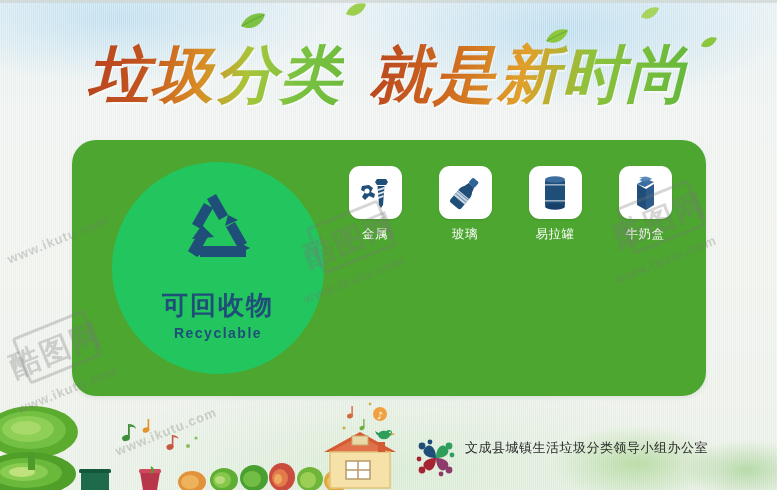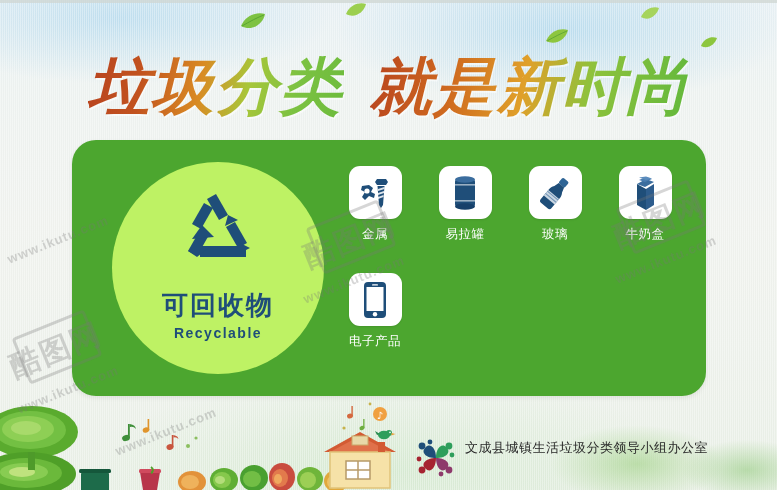--- a/index.html
+++ b/index.html
@@ -21,21 +21,21 @@
     position:absolute;inset:0;pointer-events:none;
     background-image:repeating-linear-gradient(90deg, rgba(255,255,255,.45) 0 1px, rgba(0,0,0,.012) 1px 2px);
     opacity:.7;
   }
   #topband{
     position:absolute;left:0;top:0;width:777px;height:3px;background:#cfd6d2;opacity:.75;
   }
 
   
   #title{
-    position:absolute;left:0;top:47px;width:777px;height:80px;
+    position:absolute;left:0;top:35px;width:777px;height:80px;
     text-align:center;white-space:nowrap;
   }
   .tword{
     display:inline-block;font-size:62px;line-height:80px;font-weight:bold;
     font-family:"DejaVu Sans","Liberation Sans",sans-serif;
     font-style:italic;letter-spacing:2px;
     -webkit-background-clip:text;background-clip:text;color:transparent;
     text-shadow:none;
     filter:drop-shadow(1px 2px 0 rgba(255,255,255,.55));
   }
@@ -45,21 +45,21 @@
   
   #panel{
     position:absolute;left:72px;top:140px;width:634px;height:256px;
     background:#4ca62f;border-radius:24px;
     box-shadow:0 2px 5px rgba(0,0,0,.07);
   }
 
   
   #badge{
     position:absolute;left:40px;top:22px;width:212px;height:212px;
-    background:#bef264;border-radius:50%;
+    background:#22c55e;border-radius:50%;
     display:flex;flex-direction:column;align-items:center;justify-content:flex-start;
   }
   #recycle-sym{margin-top:22px;}
   #badge-cn{
     margin-top:4px;font-size:26px;font-weight:bold;color:#1f4e79;letter-spacing:2px;
     font-family:"DejaVu Sans","Liberation Sans",sans-serif;
   }
   #badge-en{
     margin-top:2px;font-size:14px;font-weight:bold;color:#1f4e79;letter-spacing:1.5px;
     font-family:"Liberation Sans",sans-serif;
@@ -198,70 +198,59 @@
             </g>
           </svg>
         </div>
         <div class="clabel">金属</div>
       </div>
 
 
 
       <div class="cell">
         <div class="card">
-          <svg width="28" height="36" viewBox="0 0 28 36">
-            <rect x="4" y="4" width="20" height="28" rx="3" fill="#1f4e79"></rect>
-            <ellipse cx="14" cy="4.5" rx="10" ry="3.2" fill="#3b6d9e"></ellipse>
-            <ellipse cx="14" cy="31.5" rx="10" ry="3.2" fill="#17406a"></ellipse>
-            <rect x="4" y="9" width="20" height="1.6" fill="#ffffff" opacity=".55"></rect>
-            <rect x="4" y="25" width="20" height="1.6" fill="#ffffff" opacity=".55"></rect>
-          </svg>
-        </div>
-        <div class="clabel">易拉罐</div>
-      </div>
-
-      <div class="cell">
-        <div class="card">
           <svg width="38" height="36" viewBox="0 0 38 36">
             <g transform="rotate(40 19 18)">
               <rect x="15" y="1" width="8" height="7" rx="1.5" fill="#2f6596"></rect>
               <path d="M15.5 8 h7 l1.5 5 c1.5 2 2 4 2 6 v13 c0 1.5 -1 2.5 -2.5 2.5 h-9 c-1.5 0 -2.5 -1 -2.5 -2.5 v-13 c0 -2 .5 -4 2 -6 z" fill="#1f4e79"></path>
               <rect x="12" y="20" width="14" height="7" fill="#e8eef4" opacity=".85"></rect>
               <rect x="12" y="21" width="14" height="1" fill="#6f93b5"></rect>
               <rect x="12" y="24" width="14" height="1" fill="#6f93b5"></rect>
             </g>
           </svg>
         </div>
         <div class="clabel">玻璃</div>
       </div>
 
       <div class="cell">
         <div class="card">
+          <svg width="28" height="36" viewBox="0 0 28 36">
+            <rect x="4" y="4" width="20" height="28" rx="3" fill="#1f4e79"></rect>
+            <ellipse cx="14" cy="4.5" rx="10" ry="3.2" fill="#3b6d9e"></ellipse>
+            <ellipse cx="14" cy="31.5" rx="10" ry="3.2" fill="#17406a"></ellipse>
+            <rect x="4" y="9" width="20" height="1.6" fill="#ffffff" opacity=".55"></rect>
+            <rect x="4" y="25" width="20" height="1.6" fill="#ffffff" opacity=".55"></rect>
+          </svg>
+        </div>
+        <div class="clabel">易拉罐</div>
+      </div>
+
+      <div class="cell">
+        <div class="card">
           <svg width="30" height="36" viewBox="0 0 30 36">
             <path d="M7 9 l9 -5 l8 3 l-9 5 z" fill="#3b6d9e"></path>
             <path d="M7 9 v21 l9 5 v-21 z" fill="#1f4e79"></path>
             <path d="M16 14 v21 l8 -5 v-21 z" fill="#2d5c8c"></path>
             <path d="M9 5 l7 -3 l6 2 l-7 3 z" fill="#4a7db0"></path>
             <path d="M9 2.5 l7 2.5 l6 -1.5 l-6 -2 z" fill="#5b8cbd"></path>
           </svg>
         </div>
         <div class="clabel">牛奶盒</div>
       </div>
 
-      <div class="cell">
-        <div class="card">
-          <svg width="24" height="38" viewBox="0 0 24 38">
-            <rect x="1" y="1" width="22" height="36" rx="4" fill="#1f4e79"></rect>
-            <rect x="3.5" y="6" width="17" height="24" fill="#ffffff"></rect>
-            <circle cx="12" cy="33.2" r="2.2" fill="#ffffff"></circle>
-            <rect x="9" y="3.2" width="6" height="1.4" rx=".7" fill="#ffffff"></rect>
-          </svg>
-        </div>
-        <div class="clabel">电子产品</div>
-      </div>
 
 
     </div>
   </div>
 
   <div id="scene">
     <div id="rightgreen"></div>
 
     <svg class="tree-big" viewBox="0 0 112 92">
       <ellipse cx="48" cy="30" rx="46" ry="26" fill="#5aab2e"></ellipse>

